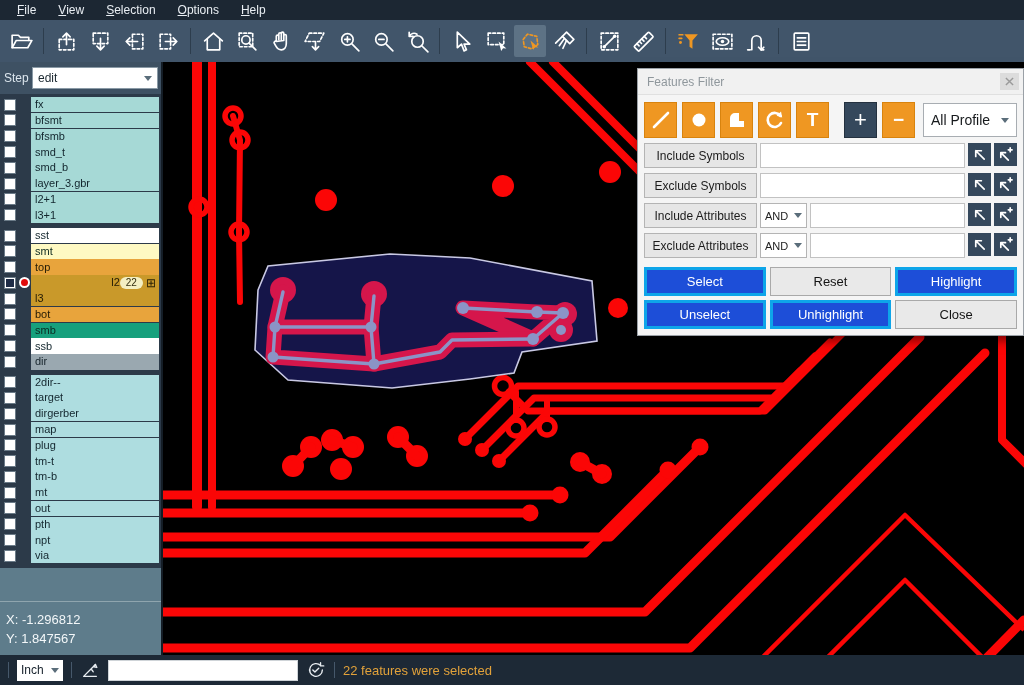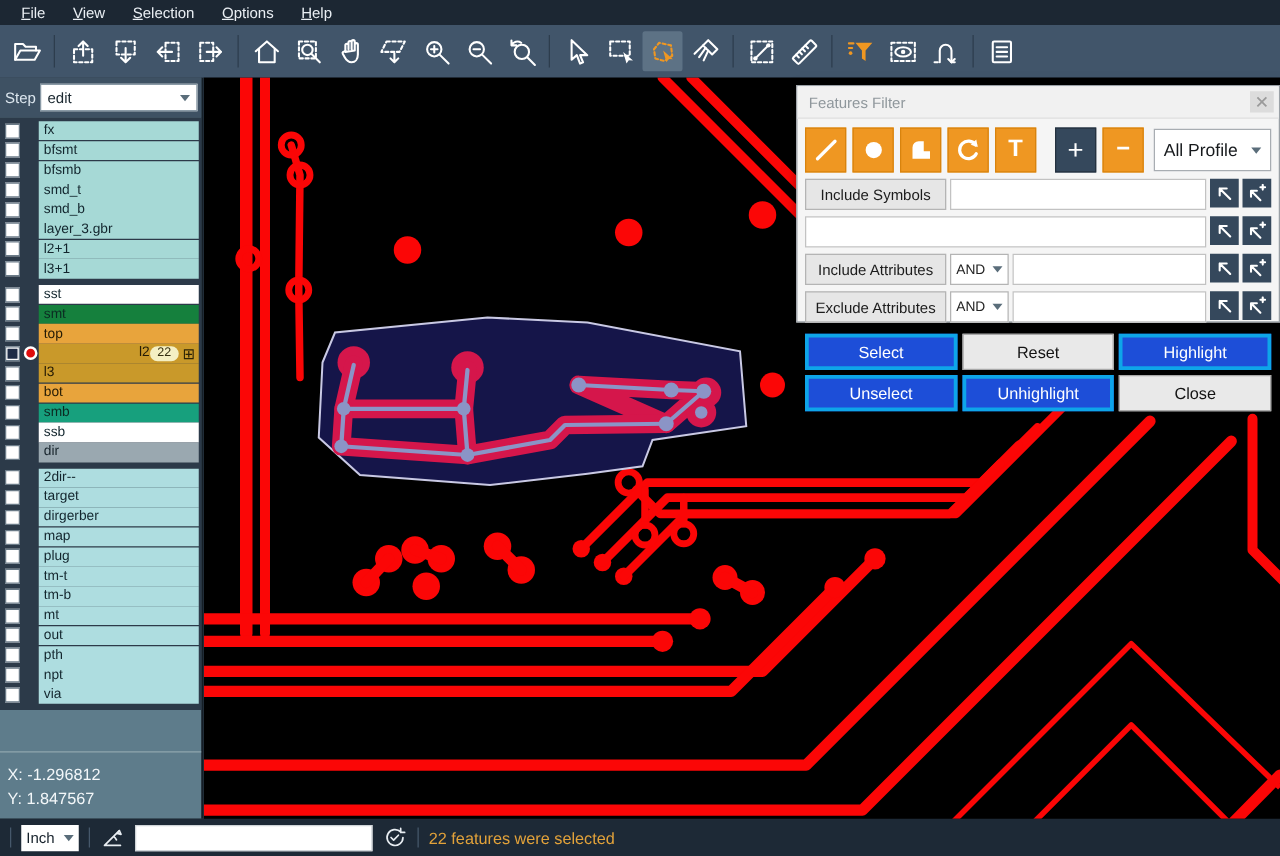--- a/index.html
+++ b/index.html
@@ -58,21 +58,21 @@
   .t{stroke:var(--trace);stroke-width:9;fill:none;stroke-linecap:round;stroke-linejoin:round}
   .thin{stroke:var(--trace);stroke-width:4.5;fill:none;stroke-linejoin:round}
   .dot{fill:var(--trace)}
   .ring{stroke:var(--trace);stroke-width:5.5;fill:none}
   .sel-fill{fill:var(--selfill);stroke:var(--selstroke);stroke-width:1.6}
   .cf{fill:var(--crimson)}
   .cs{stroke:var(--crimson);stroke-width:15;fill:none;stroke-linecap:round;stroke-linejoin:round}
   .lv{stroke:var(--lav);stroke-width:3.4;fill:none;stroke-linecap:round;stroke-linejoin:round}
   .lvd{fill:var(--lav)}
   
-  .dialog{position:absolute;left:637px;top:68px;width:387px;height:190px;background:#f5f5f5;
+  .dialog{position:absolute;left:637px;top:68px;width:387px;height:268px;background:#f5f5f5;
           border:1px solid #9aa0a6;box-shadow:3px 4px 10px rgba(0,0,0,.55);z-index:10;font-size:12px}
   .dlg-title{height:26px;background:#f1f1f1;border-bottom:1px solid #e0e0e0;display:flex;align-items:center;
              padding:0 4px 0 9px;color:#8f979c;font-size:12px}
   .dlg-close{margin-left:auto;width:19px;height:17px;background:#dcdcdc;display:flex;align-items:center;
              justify-content:center;cursor:pointer}
   .dlg-close svg{width:9px;height:9px;stroke:#9a9a9a;stroke-width:1.6}
   .tool-row{display:flex;align-items:center;padding:7px 6px 5px 6px;gap:5px}
   .tbtn2{width:33px;height:36px;background:var(--orange);border:1px solid #d8830e;display:flex;align-items:center;
          justify-content:center;color:#fff;font-size:19px;font-weight:bold;cursor:pointer}
   .tbtn2 svg{width:22px;height:22px;stroke:#fff;stroke-width:2.6;fill:none;stroke-linecap:round}
@@ -438,21 +438,21 @@
           <span class="dot-ind"></span>
           <span class="lname" style="background-color: rgb(255, 255, 255); color: rgb(19, 38, 46);">
             <span class="txt">sst</span>
 
           </span>
         </div>
 
         <div class="lrow">
           <span class="cb"></span>
           <span class="dot-ind"></span>
-          <span class="lname" style="background-color: #15803d; color: rgb(12, 42, 34);">
+          <span class="lname" style="background-color: #fef9c3; color: rgb(12, 42, 34);">
             <span class="txt">smt</span>
 
           </span>
         </div>
 
         <div class="lrow">
           <span class="cb"></span>
           <span class="dot-ind"></span>
           <span class="lname" style="background-color: rgb(232, 164, 60); color: rgb(36, 27, 5);">
             <span class="txt">top</span>
@@ -686,20 +686,21 @@
             </svg>
           </div>
           <div class="abtn">
             <svg viewBox="0 0 16 16">
               <path d="M3 6l8 8M3 6v5M3 6h5M11 3h4M13 1v4"></path>
             </svg>
           </div>
         </div>
 
         <div class="frow">
+          <div class="flabel">Exclude Symbols</div>
 
           <input class="finput" style="">
           <div class="abtn">
             <svg viewBox="0 0 16 16">
               <path d="M4 4l9 9M4 4v6M4 4h6"></path>
             </svg>
           </div>
           <div class="abtn">
             <svg viewBox="0 0 16 16">
               <path d="M3 6l8 8M3 6v5M3 6h5M11 3h4M13 1v4"></path>

